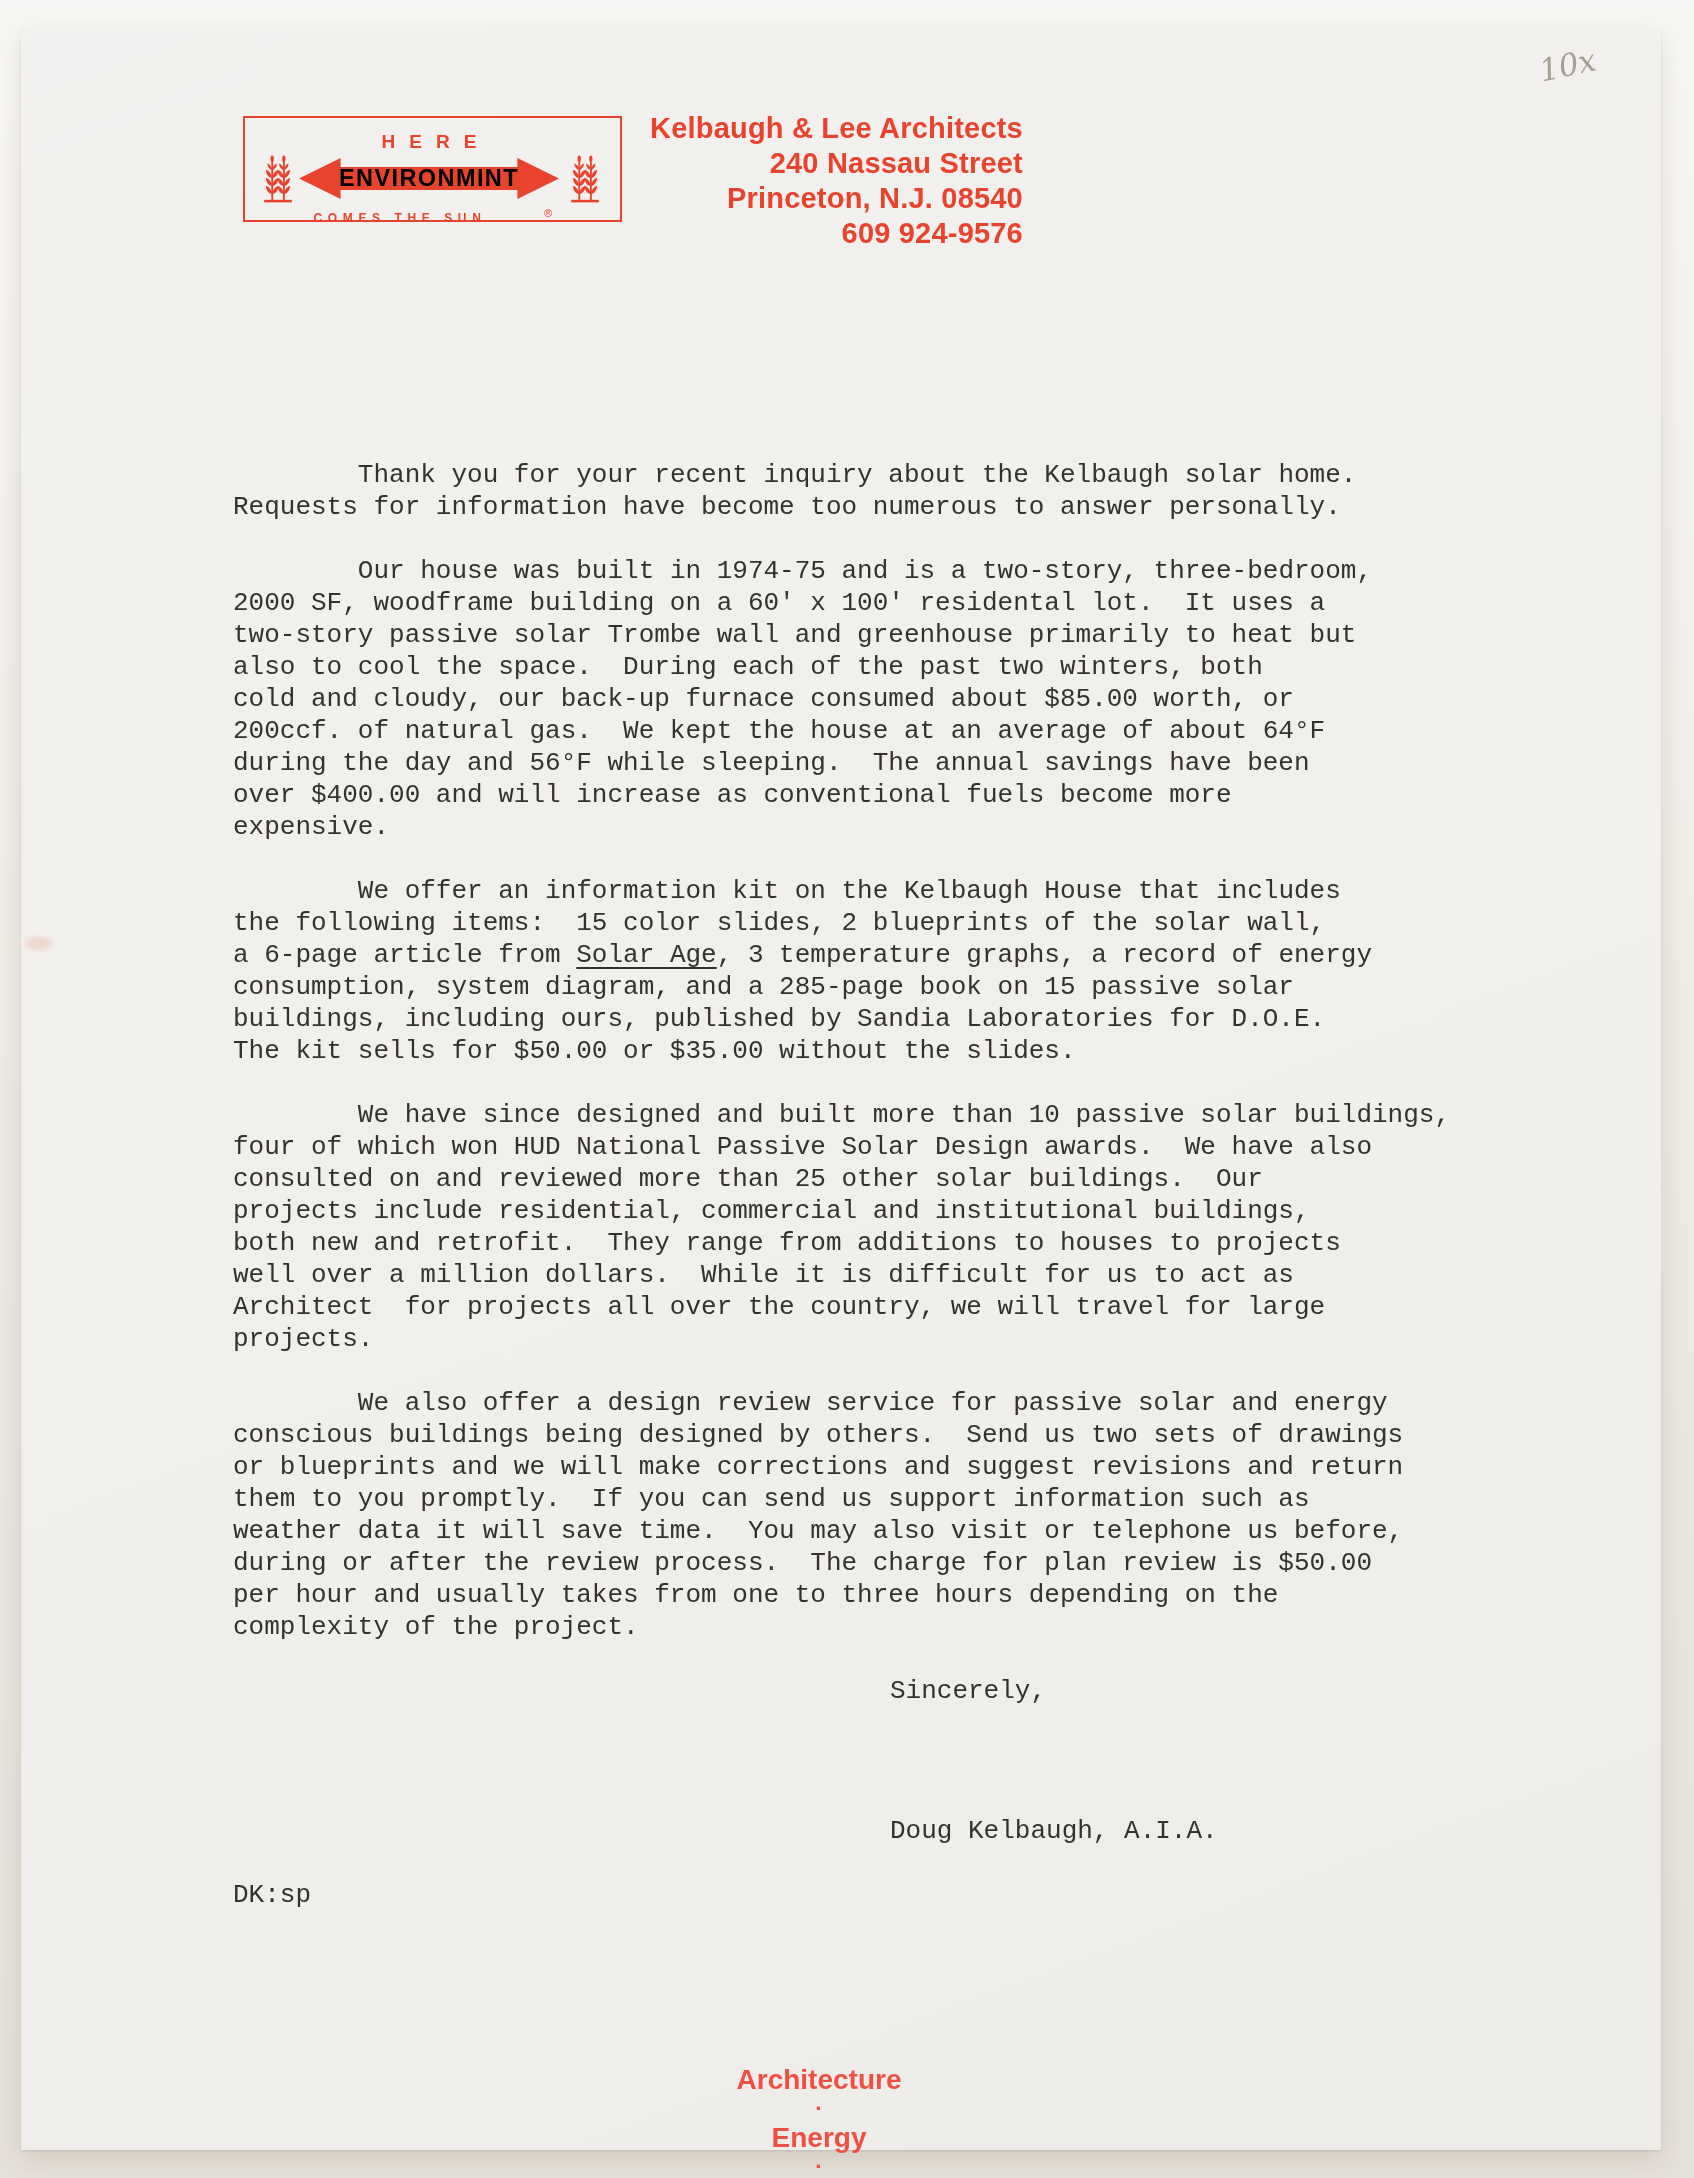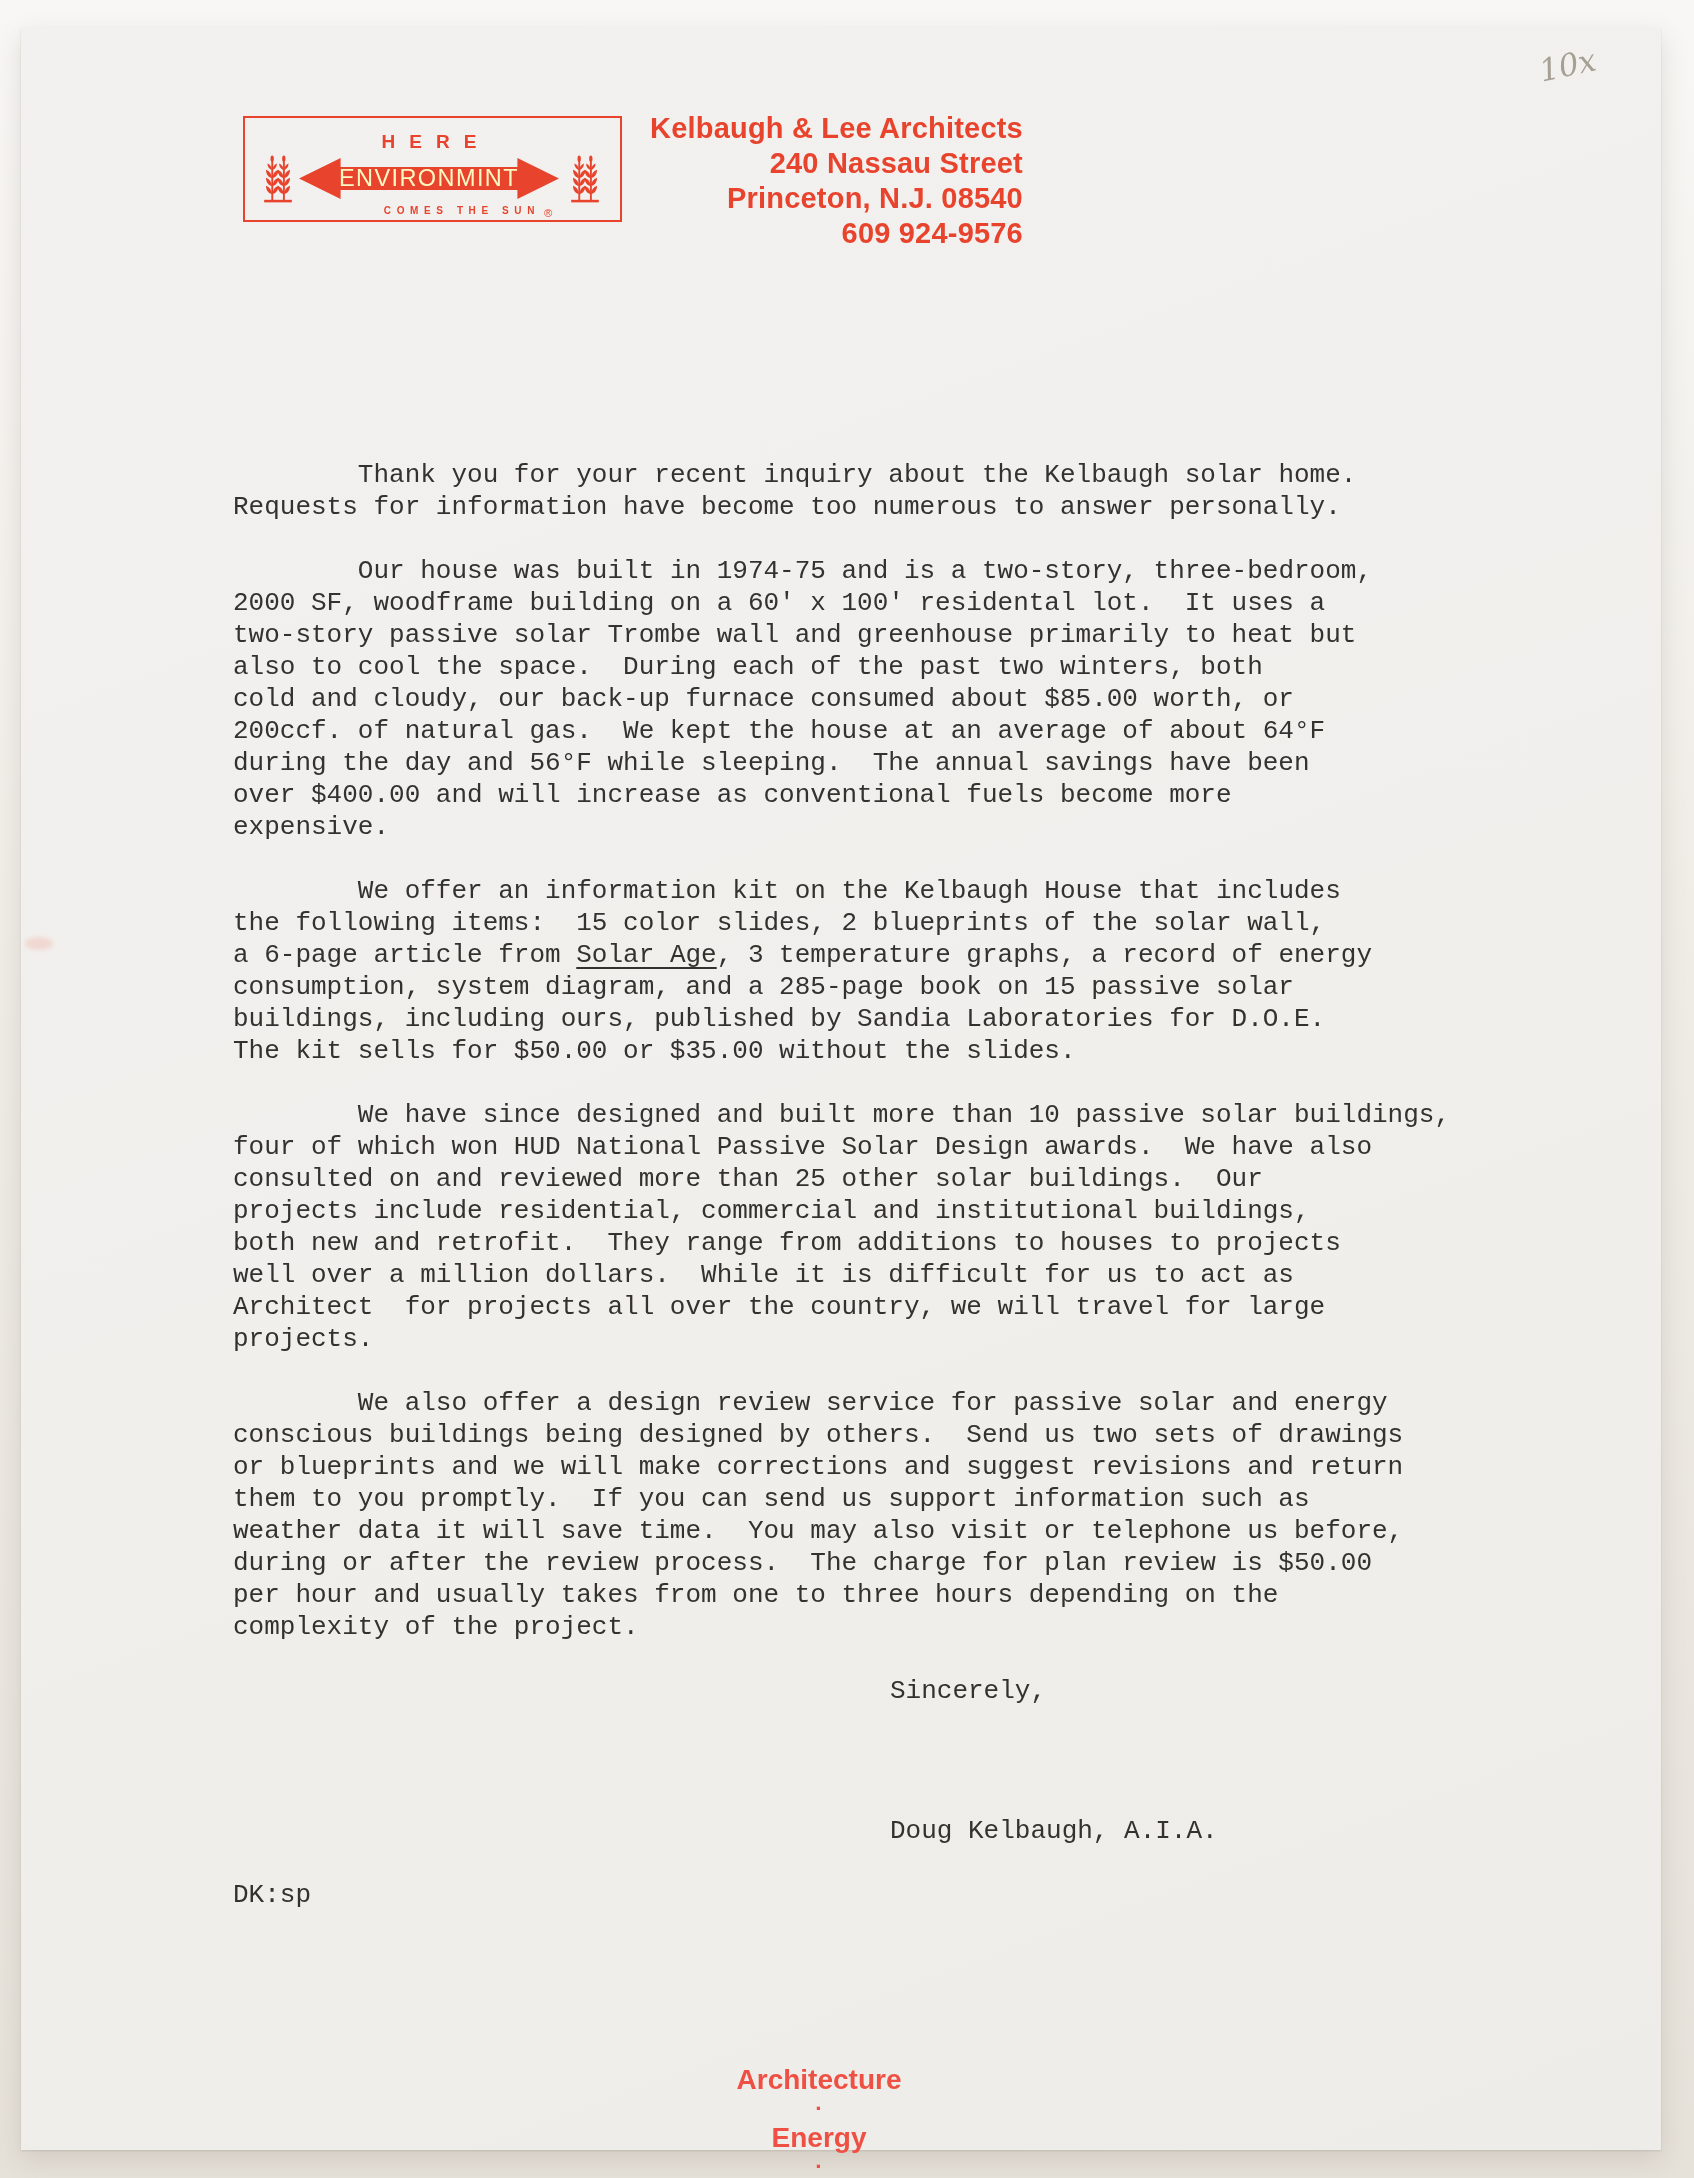--- a/index.html
+++ b/index.html
@@ -50,33 +50,33 @@
   }
   .logo-arrow {
     position: absolute;
     left: 54px; top: 40px;
     width: 260px; height: 41px;
     background: #e8432d;
     clip-path: polygon(0% 50%, 16% 0%, 16% 22%, 84% 22%, 84% 0%, 100% 50%, 84% 100%, 84% 78%, 16% 78%, 16% 100%);
     display: flex; align-items: center; justify-content: center;
   }
   .logo-arrow span {
-    color: #fef9c3;
-    font-weight: normal;
+    color: #000000;
+    font-weight: bold;
     font-size: 23.5px;
     letter-spacing: 1.4px;
     line-height: 1;
   }
   .logo-tagline {
     position: absolute;
-    left: 63px; top: 87px; width: 232px;
-    text-align: right;
-    color: #e8432d;
-    font-weight: bold;
-    font-size: 10px;
+    left: 63px; top: 93px; width: 232px;
+    text-align: left;
+    color: #e8432d;
+    font-weight: bold;
+    font-size: 12px;
     letter-spacing: 5.6px;
     text-indent: 5.6px;
   }
   .logo-reg {
     position: absolute;
     left: 299px; top: 89px;
     color: #e8432d;
     font-size: 11.3px;
   }
 

